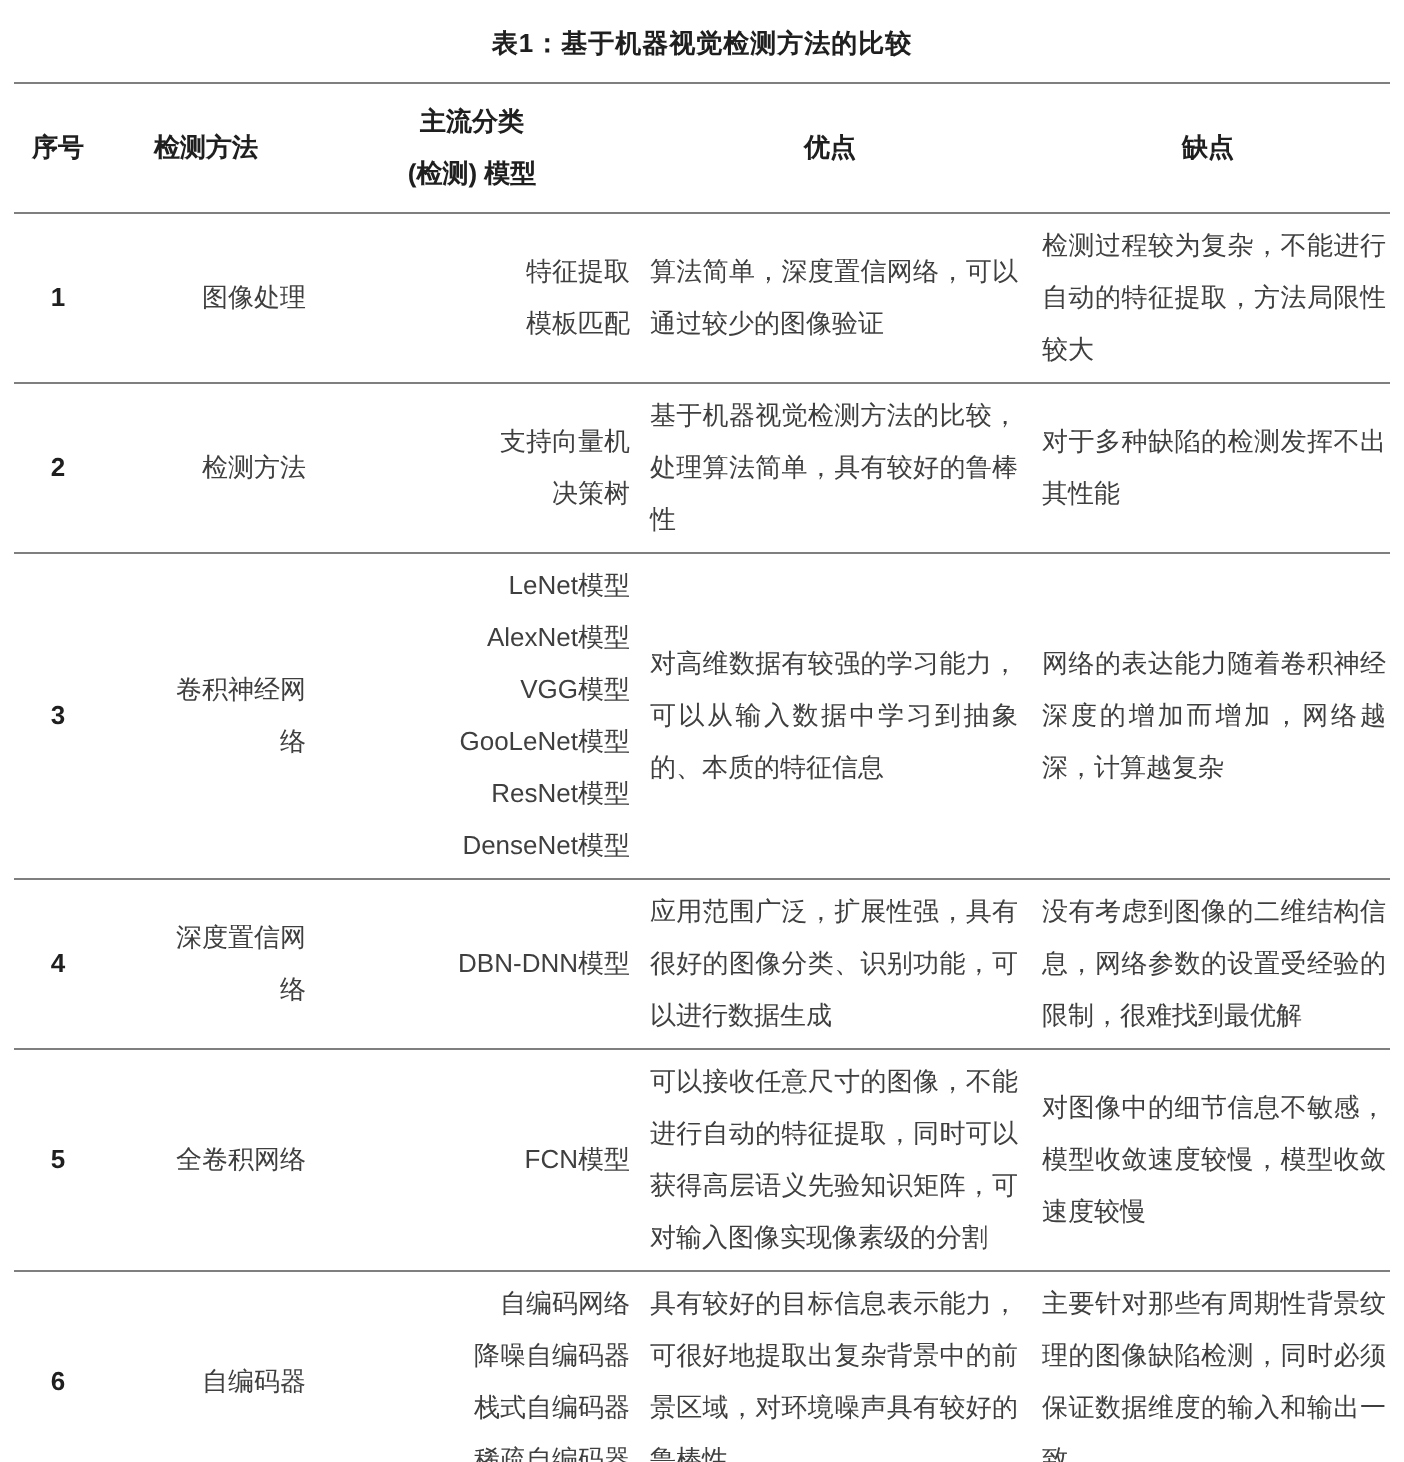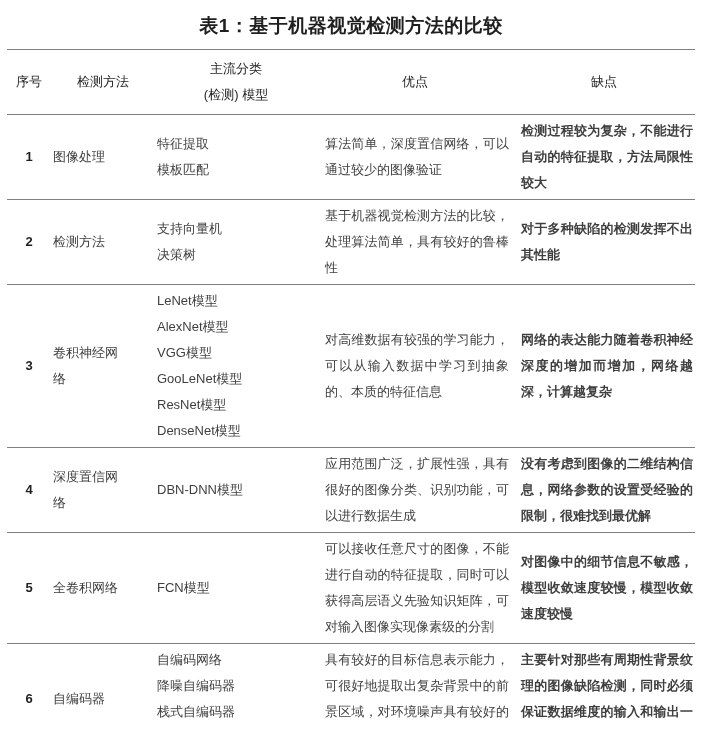--- a/index.html
+++ b/index.html
@@ -10,21 +10,21 @@
   }
   .page {
     width: 702px;
     height: 731px;
     background: #ffffff;
     overflow: hidden;
   }
   .caption {
     text-align: center;
     font-weight: bold;
-    font-size: 19px;
+    font-size: 13px;
     color: #1f1f1f;
     padding: 13px 0 10px 0;
     letter-spacing: 0.5px;
   }
   table.cmp {
     border-collapse: collapse;
     table-layout: fixed;
     margin-left: 7px;
     width: 688px;
     font-size: 13px;
@@ -37,44 +37,44 @@
   col.c5 { width: 182px; }
 
   thead tr {
     border-top: 1px solid #7f7f7f;
     border-bottom: 1px solid #7f7f7f;
   }
   tbody tr {
     border-bottom: 1px solid #7f7f7f;
   }
   th {
-    font-weight: normal;
+    font-weight: bold;
     color: #1f1f1f;
     text-align: center;
     padding: 6px 2px;
     line-height: 2;
     vertical-align: middle;
   }
   td {
     padding: 3px 2px;
     line-height: 2;
     vertical-align: middle;
   }
   td.num {
     text-align: center;
     font-weight: bold;
     color: #1f1f1f;
   }
-  td.center { text-align: left; }
+  td.center { text-align: right; }
   td.just {
     text-align: justify;
     text-justify: inter-ideograph;
   }
   td.pros { padding-left: 8px; padding-right: 4px; }
-  td.cons { padding-left: 8px; padding-right: 2px; font-weight: bold; }
+  td.cons { padding-left: 8px; padding-right: 2px; }
   .multiline { white-space: pre-line; }
   .wrap5 {
     display: inline-block;
     max-width: 5.2em;
   }
 </style>
 </head>
 <body>
 
 <div class="page">

